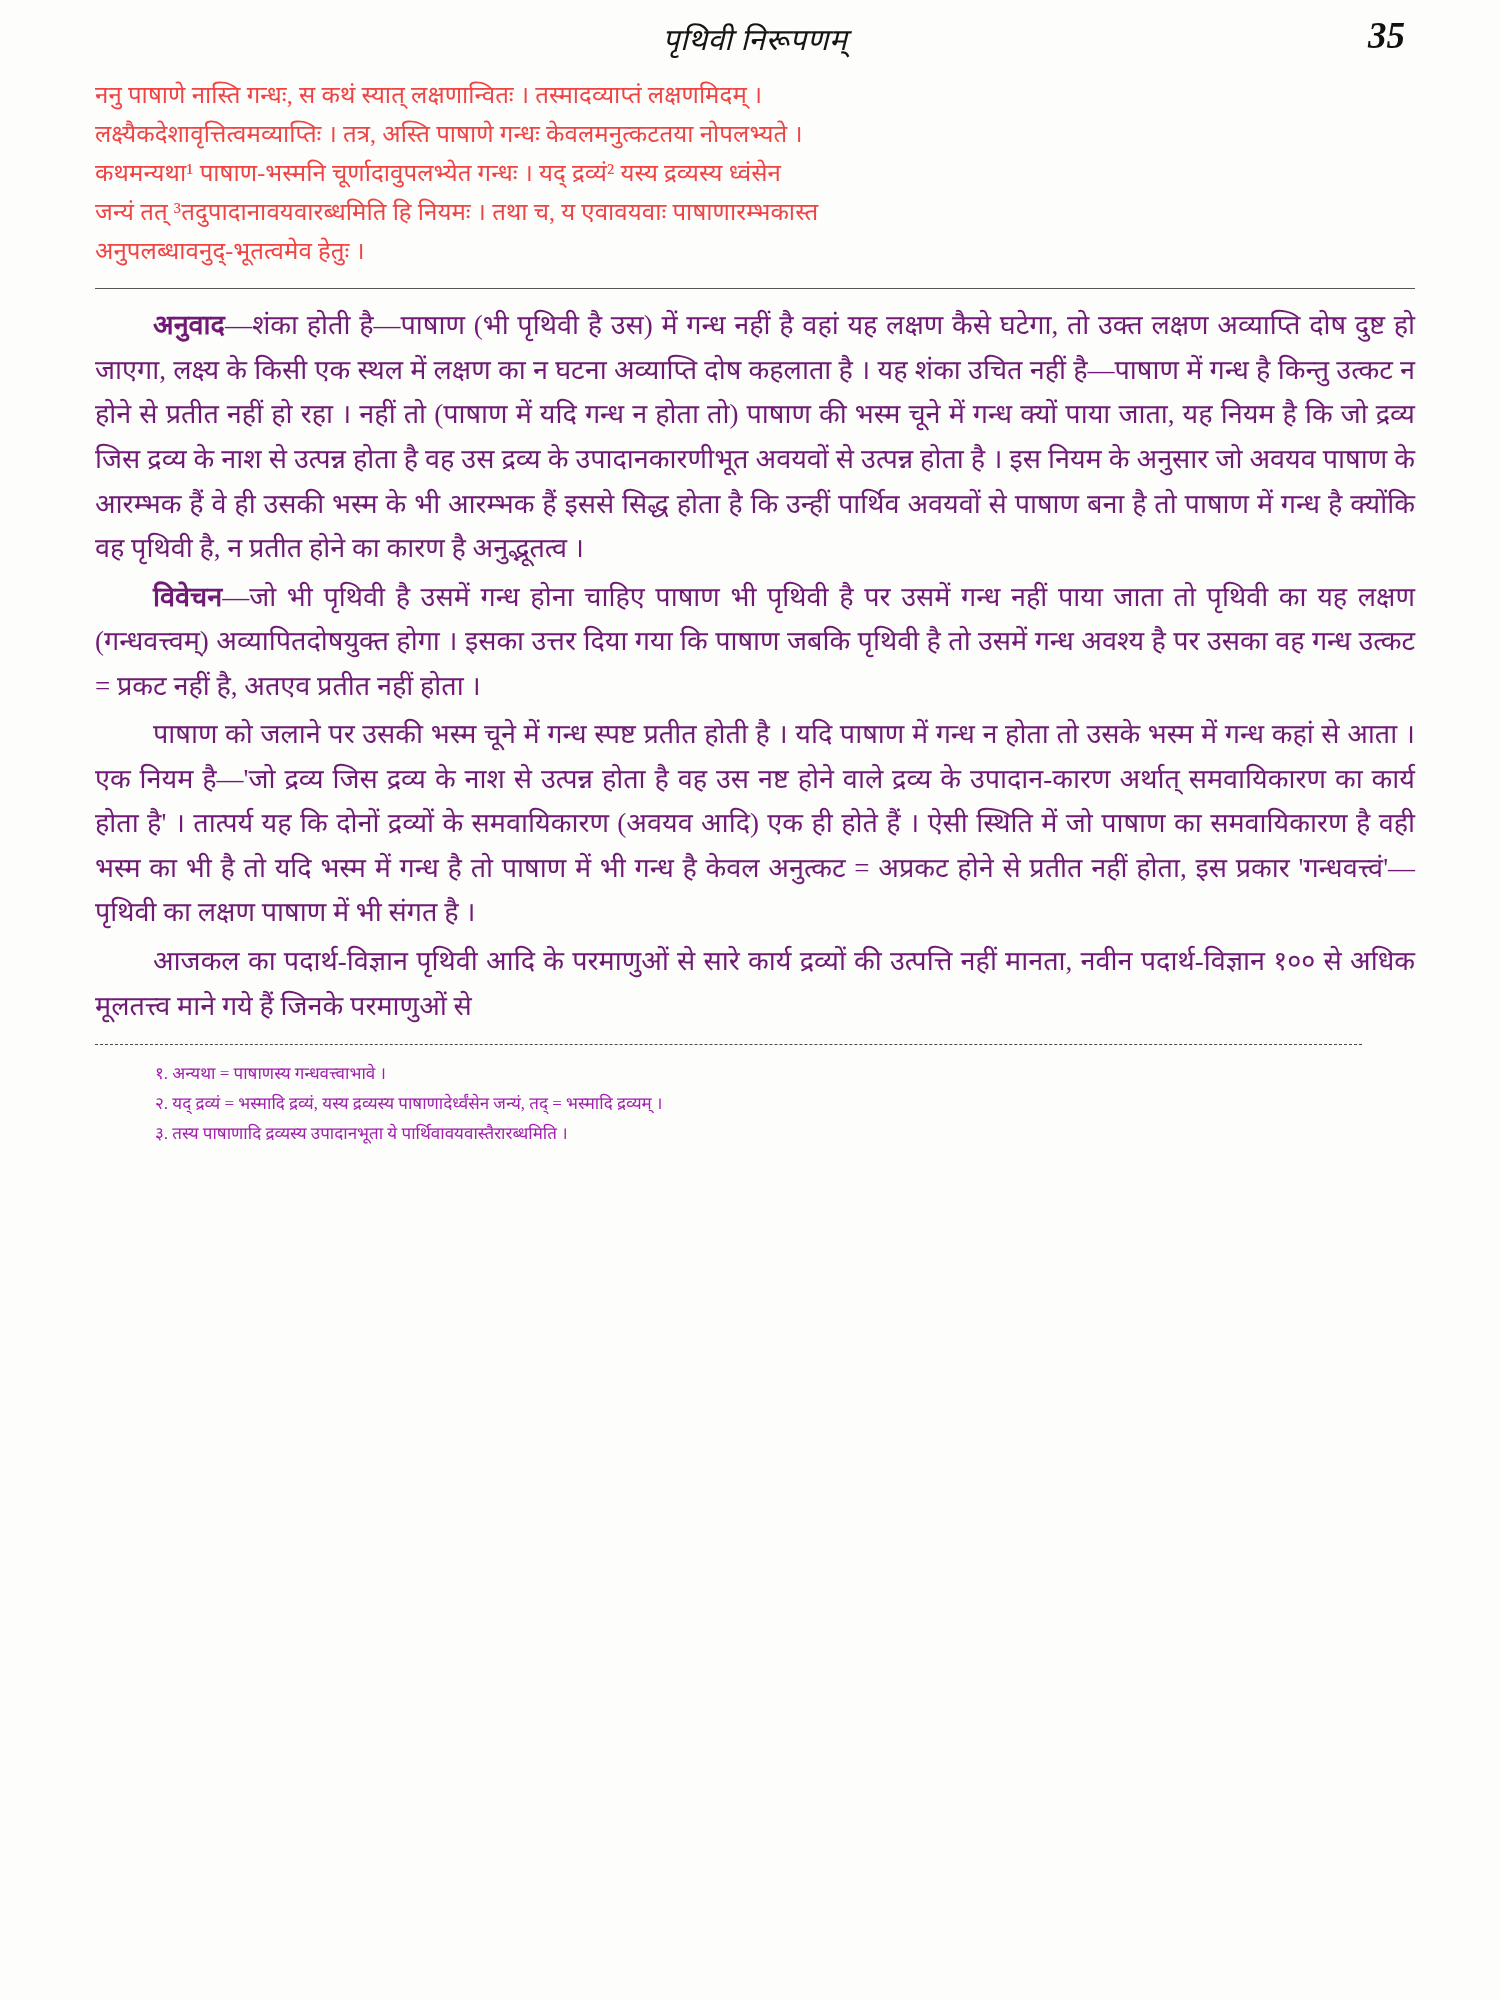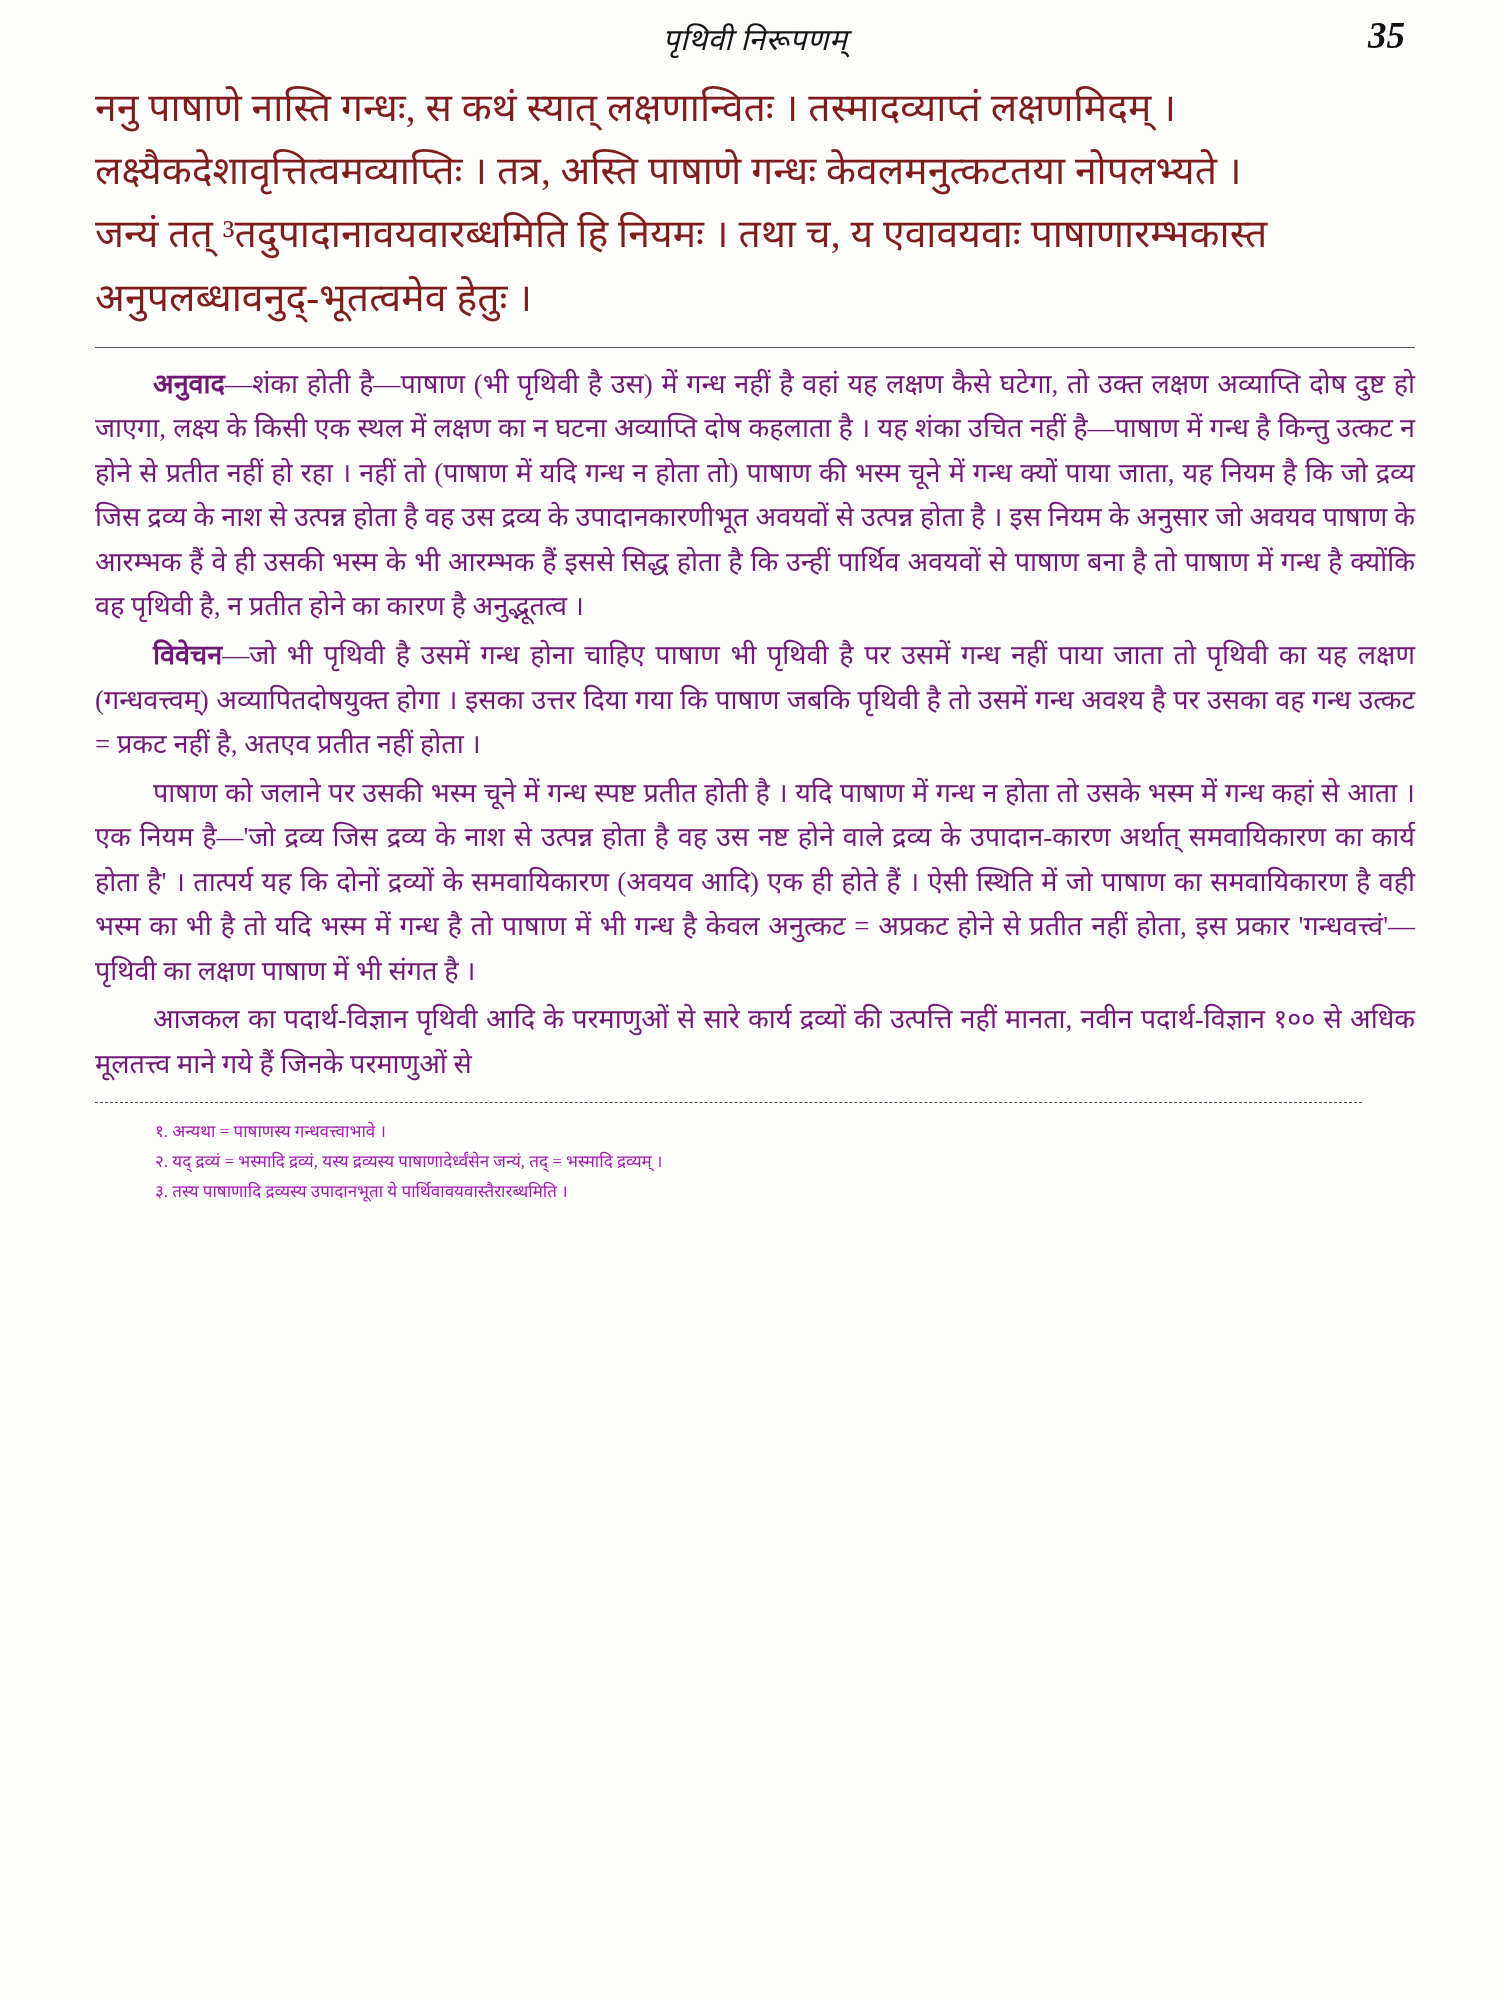--- a/index.html
+++ b/index.html
@@ -47,25 +47,25 @@
     right: 10px;
     top: 14px;
     font-size: 37px;
     font-weight: 700;
     color: #111;
     text-align: center;
   }
   
   .verse {
     margin-top: 6px;
-    font-size: 39px;
+    font-size: 24px;
     line-height: 1.62;
     text-align: justify;
     text-align-last: left;
-    color: #7f1d1d;
+    color: #ef4444;
     letter-spacing: 0.1px;
   }
   .verse .line {
     display: block;
     white-space: nowrap;
   }
   .verse .line.just {
     display: flex;
     justify-content: space-between;
   }
@@ -122,20 +122,23 @@
     </div>
 
     <div class="verse">
       <span class="line just">
           <span>ननु पाषाणे नास्ति गन्धः, स कथं स्यात् लक्षणान्वितः । तस्मादव्याप्तं लक्षणमिदम् ।</span>
         </span>
       <span class="line just">
           <span>लक्ष्यैकदेशावृत्तित्वमव्याप्तिः । तत्र, अस्ति पाषाणे गन्धः केवलमनुत्कटतया नोपलभ्यते ।</span>
         </span>
       <span class="line just">
+          <span>कथमन्यथा¹ पाषाण-भस्मनि चूर्णादावुपलभ्येत गन्धः । यद् द्रव्यं² यस्य द्रव्यस्य ध्वंसेन</span>
+        </span>
+      <span class="line just">
           <span>जन्यं तत् ³तदुपादानावयवारब्धमिति हि नियमः । तथा च, य एवावयवाः पाषाणारम्भकास्त</span>
         </span>
       <span class="line"><span>अनुपलब्धावनुद्-भूतत्वमेव हेतुः ।</span></span>
     </div>
 
     <hr class="rule">
 
     <p class="body-para"><span class="ind"></span><span class="lead">अनुवाद</span><span>—</span><span>शंका होती है—पाषाण (भी पृथिवी है उस) में गन्ध नहीं है वहां यह लक्षण कैसे घटेगा, तो उक्त लक्षण अव्याप्ति दोष दुष्ट हो जाएगा, लक्ष्य के किसी एक स्थल में लक्षण का न घटना अव्याप्ति दोष कहलाता है । यह शंका उचित नहीं है—पाषाण में गन्ध है किन्तु उत्कट न होने से प्रतीत नहीं हो रहा । नहीं तो (पाषाण में यदि गन्ध न होता तो) पाषाण की भस्म चूने में गन्ध क्यों पाया जाता, यह नियम है कि जो द्रव्य जिस द्रव्य के नाश से उत्पन्न होता है वह उस द्रव्य के उपादानकारणीभूत अवयवों से उत्पन्न होता है । इस नियम के अनुसार जो अवयव पाषाण के आरम्भक हैं वे ही उसकी भस्म के भी आरम्भक हैं इससे सिद्ध होता है कि उन्हीं पार्थिव अवयवों से पाषाण बना है तो पाषाण में गन्ध है क्योंकि वह पृथिवी है, न प्रतीत होने का कारण है अनुद्भूतत्व ।</span></p>
 
     <p class="body-para"><span class="ind"></span><span class="lead">विवेचन</span><span>—</span><span>जो भी पृथिवी है उसमें गन्ध होना चाहिए पाषाण भी पृथिवी है पर उसमें गन्ध नहीं पाया जाता तो पृथिवी का यह लक्षण (गन्धवत्त्वम्) अव्यापितदोषयुक्त होगा । इसका उत्तर दिया गया कि पाषाण जबकि पृथिवी है तो उसमें गन्ध अवश्य है पर उसका वह गन्ध उत्कट = प्रकट नहीं है, अतएव प्रतीत नहीं होता ।</span></p>

